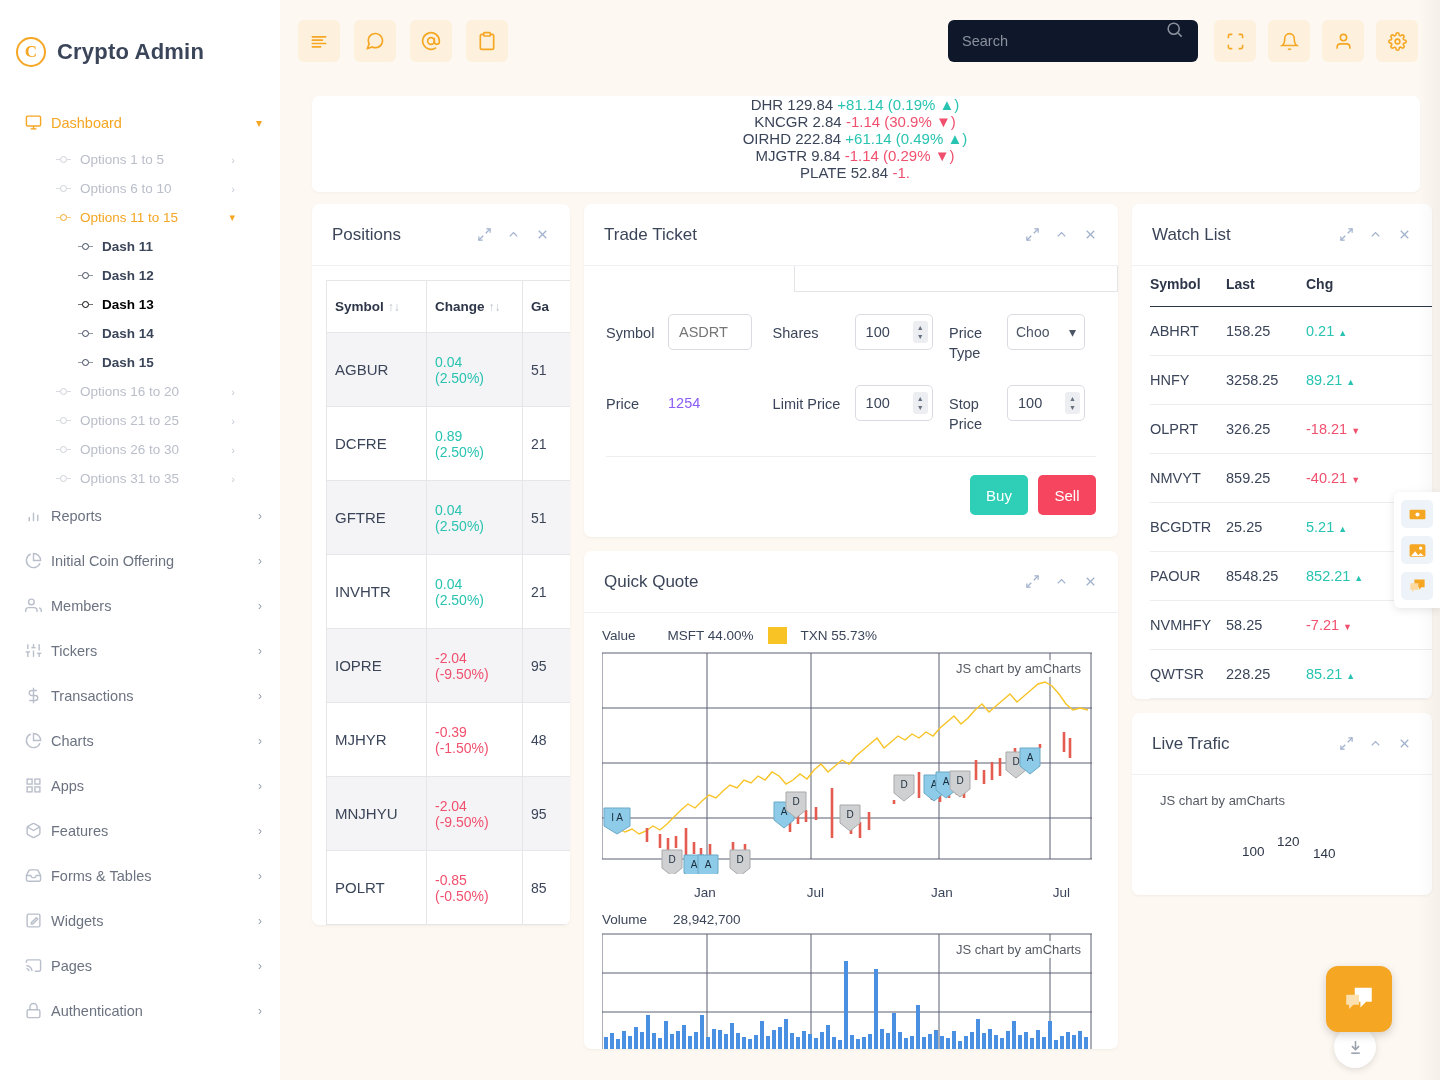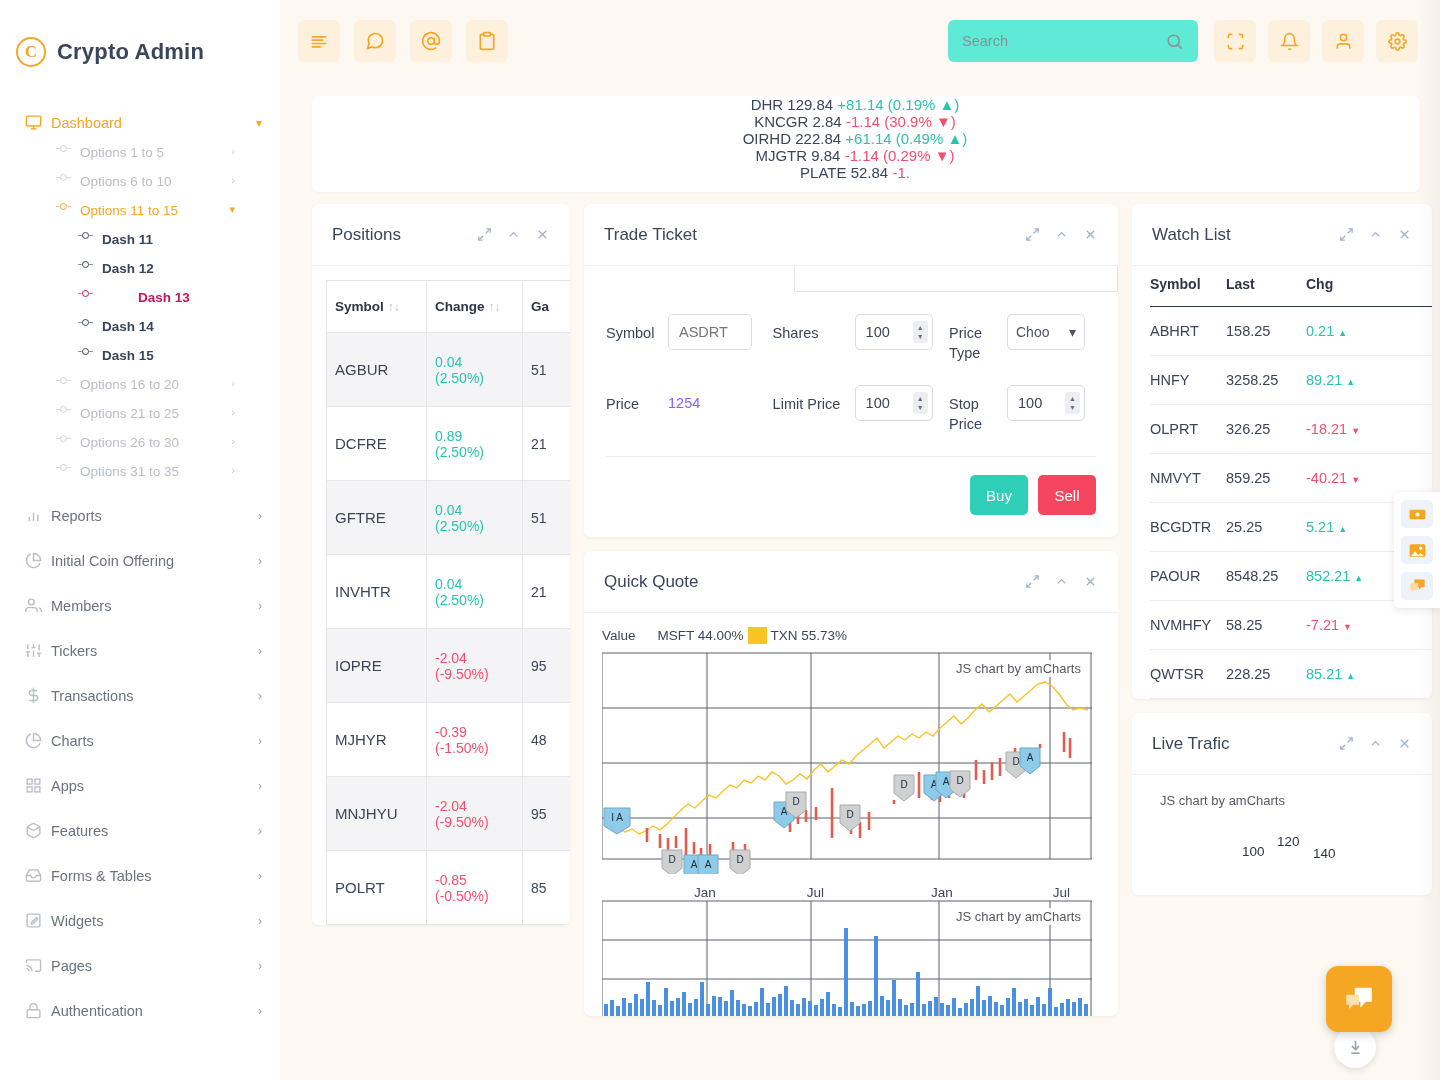--- a/index.html
+++ b/index.html
@@ -32,46 +32,46 @@
     font-size: 14.5px; color: #6b7280; cursor: pointer; position: relative;
   }
   .nav-item .ico { width: 26px; flex: 0 0 26px; display: flex; align-items: center; color: #b9bfcb; }
   .nav-item .lbl { flex: 1; }
   .nav-item .chev { color: #9aa1ad; font-size: 12px; }
   .nav-item.active { color: #f5a623; }
   .nav-item.active .ico { color: #f5a623; }
   .nav-item.active .chev { color: #f5a623; }
 
   .sub-item {
-    display: flex; align-items: flex-start; height: 29px; font-size: 13.5px;
+    display: flex; align-items: center; height: 29px; font-size: 13.5px;
     color: #b9bec9; cursor: pointer; padding-left: 56px;
   }
   .sub-item .dot { width: 24px; flex: 0 0 24px; display:flex; align-items:center; }
   .sub-item .lbl { flex: 1; }
   .sub-item .chev { font-size: 11px; color: #c5cad3; padding-right: 45px; }
   .sub-item.active { color: #f5a623; }
   .sub-item.lvl3 { padding-left: 78px; color: #3b4559; font-weight: 600; height: 29px; }
-  .sub-item.lvl3.active { color: #be185d; gap: 36px; }
+  .sub-item.lvl3.active { color: #000000; }
   .ringdot { display:inline-block; width:7px; height:7px; border-radius:50%; border:1.6px solid currentColor; }
   .ringdot.dim { border-color:#cdd2da; }
   .dash1 { display:inline-block; width:4px; height:1.5px; background: currentColor; opacity:.55; vertical-align:middle; }
 
   
   .main { flex: 1; height: 1080px; position: relative; overflow: hidden; }
 
   .topbar { height: 82px; display: flex; align-items: center; padding: 0 22px 0 18px; }
   .tb-icons { display: flex; gap: 14px; }
   .tb-btn {
     width: 42px; height: 42px; border-radius: 6px; background: #fdf1dd;
     display: flex; align-items: center; justify-content: center; color: #f5a623; cursor: pointer;
   }
   .spacer { flex: 1; }
   .search-wrap {
-    width: 250px; height: 42px; background: #5eead4; border-radius: 6px;
-    display: flex; align-items: center; padding: 0 14px; margin-right: 16px;
+    width: 250px; height: 42px; background: #0f172a; border-radius: 6px;
+    display: flex; padding: 0 14px; margin-right: 16px;
   }
   .search-wrap input {
     flex: 1; border: none; outline: none; background: transparent;
     font-size: 14.5px; color: #6b7280; font-family: "Liberation Sans", sans-serif;
   }
   .search-wrap input::placeholder { color: #8a909c; }
   .right-icons { display: flex; gap: 12px; }
 
   
   .ticker {
@@ -148,21 +148,21 @@
     justify-content:space-between; cursor:pointer; background:#fff;
   }
   .price-val { color:#8b5cf6; font-size:14.5px; padding-top:10px; }
   .form-sep { border-top:1px solid #eeeef0; margin: 6px 22px 0 22px; }
   .btn-row { display:flex; justify-content:flex-end; gap:10px; padding: 18px 22px 22px 22px; }
   .btn { width:58px; height:40px; border:none; border-radius:5px; color:#fff; font-size:15px; cursor:pointer; font-family:"Liberation Sans", sans-serif; }
   .btn.buy { background:#2ecfb6; } .btn.sell { background:#f5455f; }
 
   
   .qq-body { padding: 14px 14px 0 18px; }
-  .qq-legend { display:flex; align-items:center; gap:4px; font-size:13.5px; color:#3b4559; margin-bottom:8px; }
+  .qq-legend { display:flex; align-items:center; gap:14px; font-size:13.5px; color:#3b4559; margin-bottom:8px; }
   .swatch { width:19px; height:17px; background:#f7c325; display:inline-block; }
   .chart-box { position:relative; width:490px; height:230px; }
   .chart-box svg { display:block; }
   .amlabel { position:absolute; right:8px; top:8px; font-size:13px; color:#555a63; background:rgba(255,255,255,.85); padding:1px 3px; }
   .axis-lbl { display:flex; width:490px; font-size:13.5px; color:#3b4559; margin-top:3px; }
   .vol-head { font-size:13.5px; color:#3b4559; margin: 12px 0 6px 0; display:flex; gap:26px; }
 
   
   table.wl { border-collapse:collapse; width:300px; table-layout:fixed; }
   table.wl th { font-size:14px; font-weight:bold; color:#2d3648; text-align:left; padding:10px 0 14px 0; border-bottom:1.5px solid #2d3648; }
@@ -918,20 +918,24 @@
                 </g>
               </svg>
             </div>
             <div class="axis-lbl">
               <span style="position:relative;left:92px">Jan</span>
               <span style="position:relative;left:183px">Jul</span>
               <span style="position:relative;left:290px">Jan</span>
               <span style="position:relative;left:390px">Jul</span>
             </div>
 
+            <div class="vol-head">
+              <span>Volume</span>
+              <span>28,942,700</span>
+            </div>
 
             <div class="chart-box" style="height:116px">
               <span class="amlabel">JS chart by amCharts</span>
               <svg width="490" height="116" viewBox="0 0 490 116">
                 <g stroke="#5b6170" stroke-width="1">
                   <line x1="0" y1="1" x2="490" y2="1"></line>
                     <line x1="0" y1="40" x2="490" y2="40"></line>
                   <line x1="0" y1="79" x2="490" y2="79"></line>
                   <line x1="0" y1="1" x2="0" y2="116"></line>
                     <line x1="105" y1="1" x2="105" y2="116"></line>

